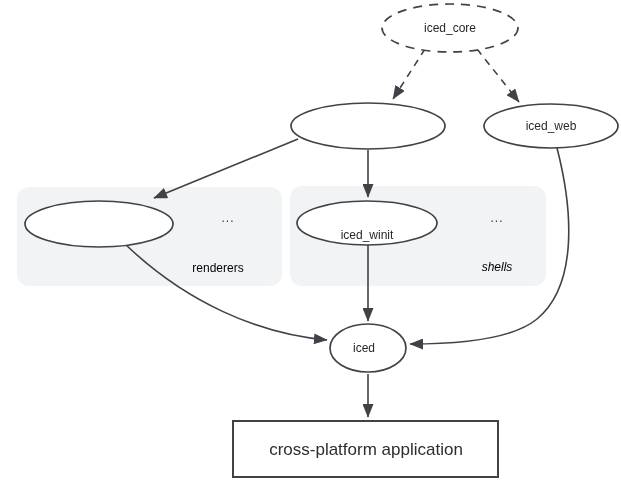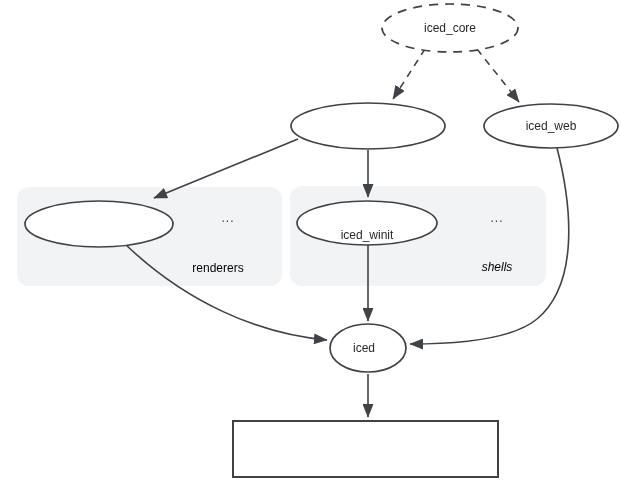--- a/index.html
+++ b/index.html
@@ -59,20 +59,21 @@
     <ellipse class="node-ellipse" cx="99" cy="224" rx="74" ry="23"></ellipse>
     <ellipse class="node-ellipse" cx="367" cy="223" rx="70" ry="22"></ellipse>
     <ellipse class="node-ellipse" cx="368" cy="348" rx="38" ry="24"></ellipse>
     <rect class="app-rect" x="233" y="421" width="265" height="56"></rect>
   </svg>
 
   <div class="lbl" style="left:450px;top:28px;">iced_core</div>
   <div class="lbl" style="left:551px;top:126px;">iced_web</div>
   <div class="lbl" style="left:367px;top:235px;">iced_winit</div>
   <div class="lbl" style="left:364px;top:348px;">iced</div>
+  <div class="lbl app" style="left:366px;top:449px;">cross-platform application</div>
 
   <div class="lbl dots" style="left:228px;top:218px;">...</div>
   <div class="lbl dots" style="left:497px;top:218px;">...</div>
 
   <div class="lbl group-label" style="left:218px;top:268px;">renderers</div>
   <div class="lbl group-label" style="left:497px;top:267px;font-style:italic;">shells</div>
 
 </div>
 
 </body></html>

